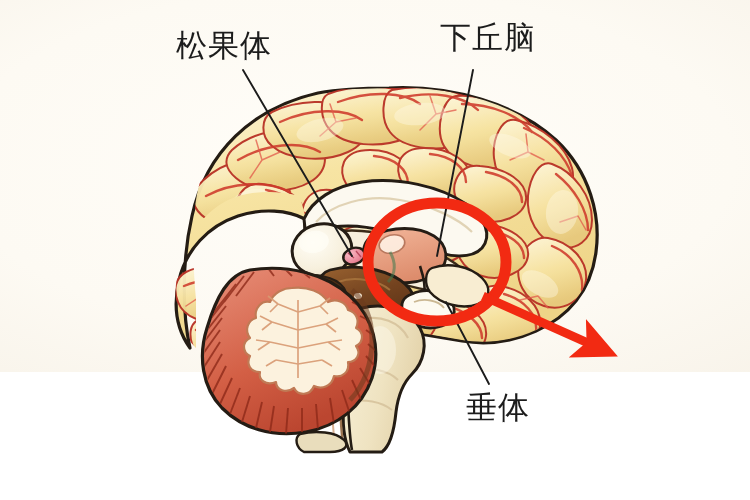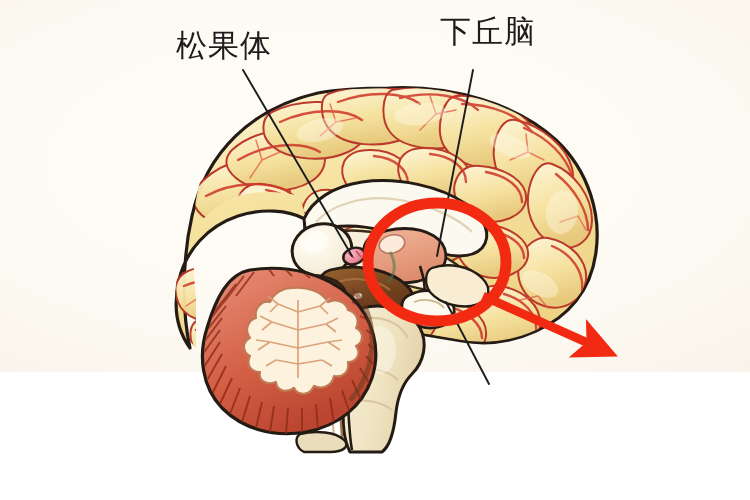--- a/index.html
+++ b/index.html
@@ -40,21 +40,21 @@
     letter-spacing: 1px;
     white-space: nowrap;
     font-weight: 500;
   }
   .label.red {
     color: #f22a12;
     font-weight: 700;
     letter-spacing: 2px;
   }
   #label-pineal   { left: 176px; top: 30px; }
-  #label-hypo     { left: 440px; top: 16px; }
+  #label-hypo     { left: 440px; top: 22px; }
   #label-pituitary{ left: 466px; top: 392px; }
   #label-sellar   { left: 600px; top: 322px; font-size: 34px; }
 </style>
 </head>
 <body>
 
 <div id="figure">
 
   <svg class="svg-layer" viewBox="0 0 750 500">
     <defs>
@@ -396,14 +396,15 @@
       <line x1="473" y1="70" x2="437" y2="256"></line>
       <line x1="446" y1="302" x2="489" y2="384"></line>
     </g>
 
     <ellipse cx="437" cy="262" rx="69" ry="59" fill="none" stroke="#f22a12" stroke-width="11"></ellipse>
     <line x1="483" y1="296" x2="588" y2="343" stroke="#f22a12" stroke-width="9" stroke-linecap="butt" marker-end="url(#arrowHead)"></line>
   </svg>
 
   <div class="label" id="label-pineal">松果体</div>
   <div class="label" id="label-hypo">下丘脑</div>
+  <div class="label" id="label-pituitary">垂体</div>
 
 </div>
 
 </body></html>

